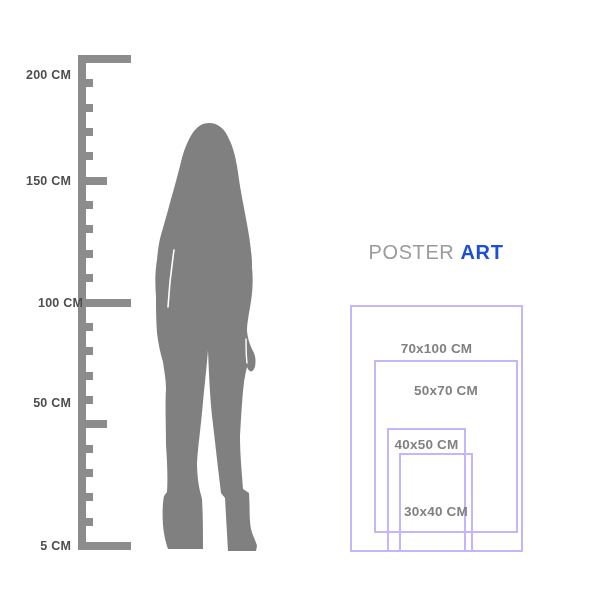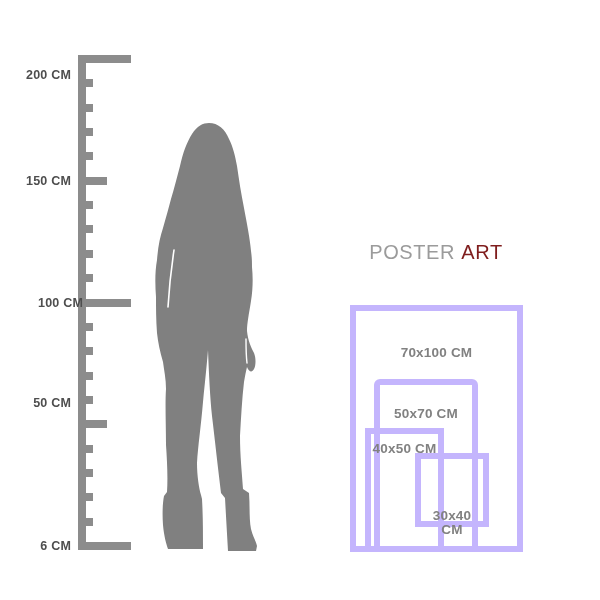--- a/index.html
+++ b/index.html
@@ -12,25 +12,25 @@
   .tick{position:absolute;background:#8c8c8c;}
   .ruler-label{position:absolute;left:0;width:71px;height:16px;line-height:16px;
     text-align:right;font-size:12.5px;font-weight:bold;color:#4e4e4e;letter-spacing:.2px;}
 
   
   .figure-svg{position:absolute;left:0;top:0;}
 
   
   .brand{position:absolute;left:349px;top:241px;width:174px;text-align:center;
     font-size:20px;color:#9b9b9b;letter-spacing:.6px;white-space:nowrap;}
-  .brand .bold{font-weight:normal;color:#7f1d1d;}
+  .brand .bold{font-weight:bold;color:#1d4ed8;}
 
   
   .size-chart{position:absolute;left:0;top:0;width:600px;height:600px;}
-  .frame{position:absolute;border:6px solid #c4b5fd;box-sizing:border-box;background:transparent;}
+  .frame{position:absolute;border:2px solid #c4b5fd;box-sizing:border-box;background:transparent;}
   .frame-label{position:absolute;left:0;width:100%;height:14px;line-height:14px;
     text-align:center;font-size:13.5px;font-weight:bold;color:#818181;letter-spacing:.2px;}
 </style>
 </head>
 <body>
 
 <div class="stage">
 
   <div class="ruler">
     <div class="ruler-bar" style="left:78px;top:55px;width:8px;height:495px;"></div>
@@ -53,21 +53,21 @@
       <div class="tick" style="left: 78px; top: 176.75px; width: 29px; height: 8px;"></div>
       <div class="tick" style="left: 78px; top: 152.4px; width: 15px; height: 8px;"></div>
       <div class="tick" style="left: 78px; top: 128.05px; width: 15px; height: 8px;"></div>
       <div class="tick" style="left: 78px; top: 103.7px; width: 15px; height: 8px;"></div>
       <div class="tick" style="left: 78px; top: 79.35px; width: 15px; height: 8px;"></div>
       <div class="tick" style="left: 78px; top: 55px; width: 53px; height: 8px;"></div>
       <div class="ruler-label" style="top: 51px; margin-top: 16px;">200 CM</div>
       <div class="ruler-label" style="top: 172.75px;">150 CM</div>
       <div class="ruler-label" style="top: 294.5px; padding-left: 12px;">100 CM</div>
       <div class="ruler-label" style="top: 395px;">50 CM</div>
-      <div class="ruler-label" style="top: 538px;">6 CM</div>
+      <div class="ruler-label" style="top: 538px;">5 CM</div>
     </div>
 
   <svg class="figure-svg" width="600" height="600" viewBox="0 0 600 600" aria-hidden="true">
     <path fill="#808080" d="
       M 209,123
       C 218,123 225,129 229,139
       C 233,147 235,155 237,166
       C 239,180 241,193 244,208
       C 247,224 250,239 251,251
       C 252,258 252,262 252,267
@@ -112,24 +112,24 @@
     <path fill="none" stroke="#ffffff" stroke-width="1.4" stroke-linecap="round" d="M246,339 C246,347 246,355 247,363"></path>
   </svg>
 
   <div class="brand"><span>POSTER</span>&nbsp;<span class="bold">ART</span></div>
 
   <div class="size-chart">
 
   <div class="frame" style="left: 350px; top: 305px; width: 173px; height: 247px;">
         <div class="frame-label" style="top: 35px;">70x100 CM</div>
       </div>
-      <div class="frame" style="left: 374px; top: 379px; width: 104px; height: 173px; border-radius: 6px;">
+      <div class="frame" style="left: 374px; top: 360px; width: 144px; height: 173px;">
         <div class="frame-label" style="top: 22px;">50x70 CM</div>
       </div>
-      <div class="frame" style="left: 365px; top: 428px; width: 79px; height: 124px;">
+      <div class="frame" style="left: 387px; top: 428px; width: 79px; height: 124px;">
         <div class="frame-label" style="top: 8px;">40x50 CM</div>
       </div>
-      <div class="frame" style="left: 399px; top: 453px; width: 74px; height: 74px; margin-left: 16px;">
+      <div class="frame" style="left: 399px; top: 453px; width: 74px; height: 99px;">
         <div class="frame-label" style="top: 50px;">30x40 CM</div>
       </div>
     </div>
 
 </div>
 
 </body></html>

